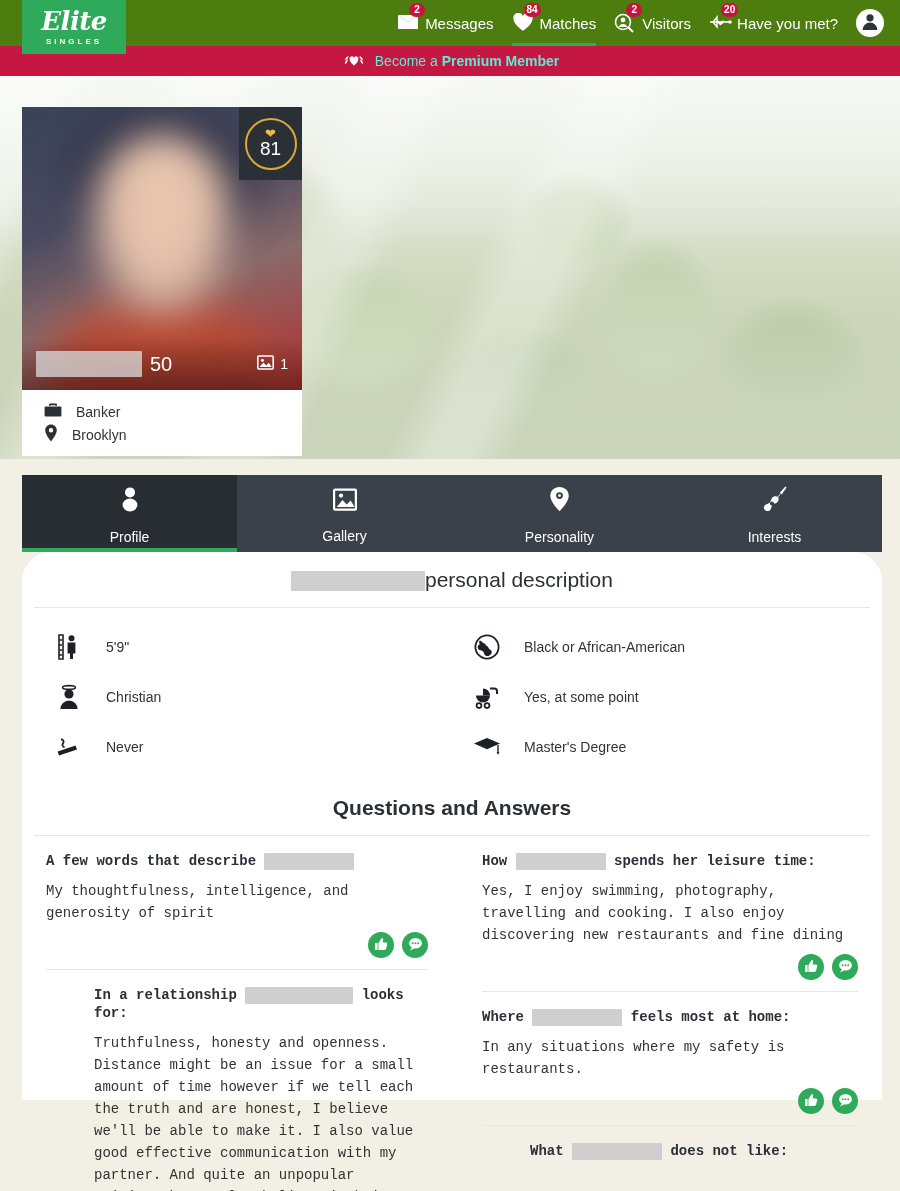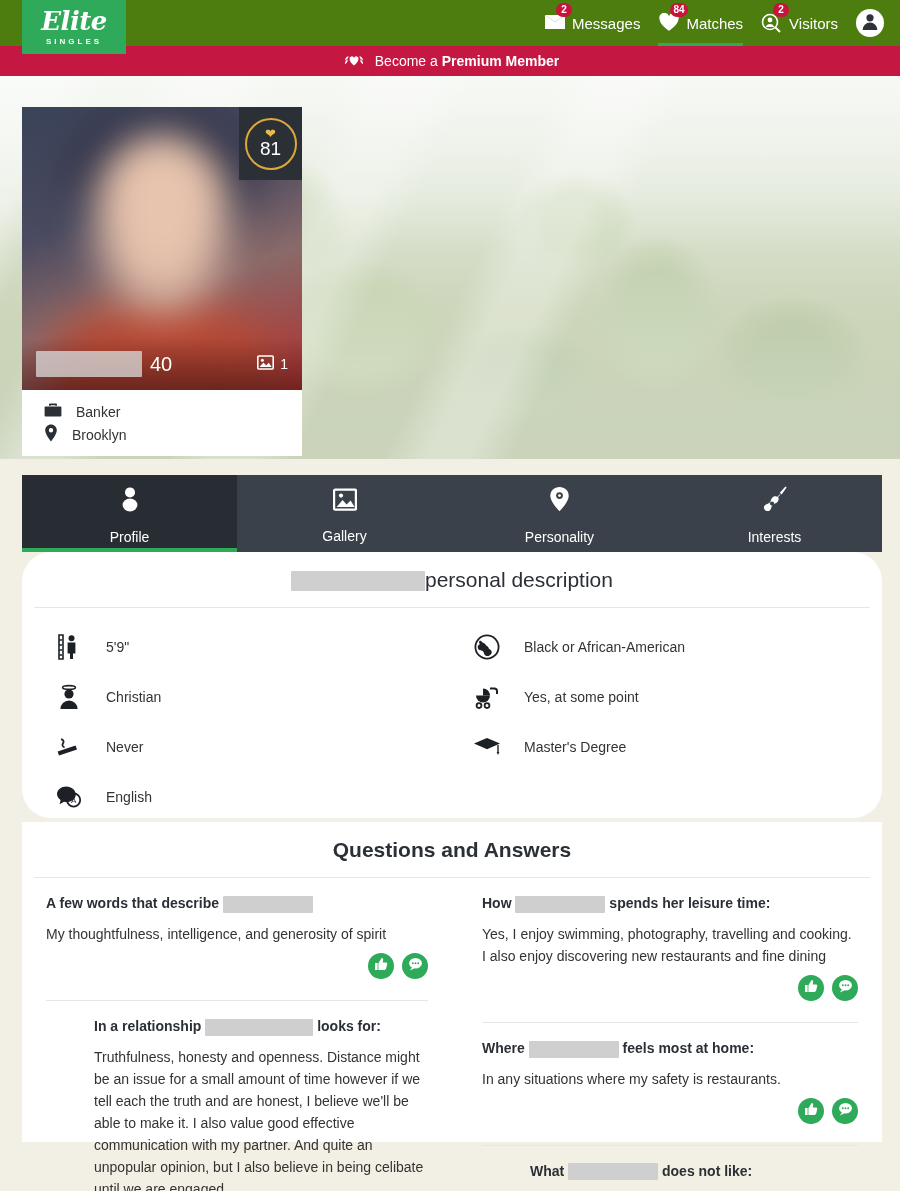--- a/index.html
+++ b/index.html
@@ -55,21 +55,21 @@
   }
   .avatar-btn {
     width: 28px; height: 28px; border-radius: 50%;
     background: #fff; display: flex; align-items: center;
     justify-content: center; cursor: pointer;
   }
   .avatar-btn svg { fill: #2e333a; }
 
   
   .premium {
-    height: 30px; background: #c41843; color: #ffffff;
+    height: 30px; background: #c41843; color: #5eead4;
     display: flex; align-items: center; justify-content: center;
     gap: 8px; font-size: 14px; cursor: pointer;
   }
   .premium b { font-weight: bold; }
 
   
   .hero {
     position: relative; height: 383px; overflow: hidden;
     background:
       linear-gradient(to bottom, rgba(255,255,255,.55), rgba(255,255,255,.05) 45%, rgba(255,255,255,.35)),
@@ -185,30 +185,30 @@
     display: grid; grid-template-columns: 1fr 1fr;
     padding: 14px 12px 0 12px;
   }
   .attr {
     display: flex; align-items: center; gap: 20px;
     height: 50px; padding-left: 18px; font-size: 14px; color: #333;
   }
   .attr .ic { width: 34px; flex: none; display: flex; justify-content: center; }
   .attr svg { fill: #1d2126; }
 
-  #qa-panel { top: 822px; height: 320px; }
+  #qa-panel { top: 780px; height: 320px; }
   .qa-title {
     text-align: center; font-size: 21px; font-weight: bold;
     color: #2b2f36; padding: 16px 0 15px;
     border-bottom: 1px solid #e6e6e6; margin: 0 12px;
   }
   .qa-cols { display: grid; grid-template-columns: 1fr 1fr; }
   .qa-col { padding: 0 24px; }
   .qa-col.right { padding-left: 30px; }
-  .qa-item { padding: 16px 0 12px; border-bottom: 1px solid #e6e6e6; }
+  .qa-item { padding: 16px 0 2px; border-bottom: 1px solid #e6e6e6; font-family: Liberation Mono, monospace; }
   .qa-item.last { border-bottom: none; margin-left: 48px; }
   .qa-q {
     font-size: 14px; font-weight: bold; color: #2b2f36;
     margin-bottom: 10px; line-height: 18px;
   }
   .qa-q .redacted { width: 90px; height: 17px; }
   .qa-q .redacted.wide { width: 108px; }
   .qa-a { font-size: 14px; color: #333; line-height: 22px; }
   .qa-acts {
     display: flex; justify-content: flex-end; gap: 8px;
@@ -261,20 +261,32 @@
             <circle cx="9" cy="9" r="7.5" fill="none" stroke="#fff" stroke-width="1.6"></circle>
             <circle cx="9" cy="7" r="2.4"></circle>
             <path d="M4.8 14a4.4 4.4 0 018.4 0z"></path>
             <path d="M14.5 14.5l4.5 4.5" stroke="#fff" stroke-width="2" fill="none"></path>
           </svg>
       </span>
       <span class="badge">2</span>
       <span>Visitors</span>
     </div>
 
+    <div class="nav-item">
+      <span class="ico">
+        <svg width="24" height="18" viewBox="0 0 24 18">
+            <path d="M1 9h20" stroke="#fff" stroke-width="1.6" fill="none"></path>
+            <path d="M8 4l-4 5 4 5z" fill="none" stroke="#fff" stroke-width="1.4"></path>
+            <path d="M11.5 9s3.5-3 3.5-.6c0 1.6-3.5 3.8-3.5 3.8S8 10 8 8.4C8 6 11.5 9 11.5 9z"></path>
+            <circle cx="21" cy="9" r="1.8"></circle>
+          </svg>
+      </span>
+      <span class="badge">20</span>
+      <span>Have you met?</span>
+    </div>
 
     <div class="avatar-btn">
       <span>
         <svg width="20" height="20" viewBox="0 0 20 20">
             <circle cx="10" cy="6.8" r="3.6"></circle>
             <path d="M2.6 19a7.4 7.4 0 0114.8 0z"></path>
           </svg>
       </span>
     </div>
   </div>
@@ -299,21 +311,21 @@
 
     <div class="score">
       <div class="score-ring">
         <span class="heart">❤</span>
         <span class="num">81</span>
       </div>
     </div>
 
     <div class="photo-meta">
       <span class="redacted"></span>
-      <span class="age">40</span>
+      <span class="age">50</span>
       <span class="photo-count">
         <span>
           <svg width="17" height="15" viewBox="0 0 17 15">
               <rect x="0.8" y="1" width="15.4" height="13" rx="1" fill="none" stroke="#fff" stroke-width="1.6"></rect>
               <circle cx="5.4" cy="5.2" r="1.5"></circle>
               <path d="M2.5 12l4-4.4 2.6 2.8 2.6-2.6 3 4.2z"></path>
             </svg>
         </span>
         <span>1</span>
       </span>

